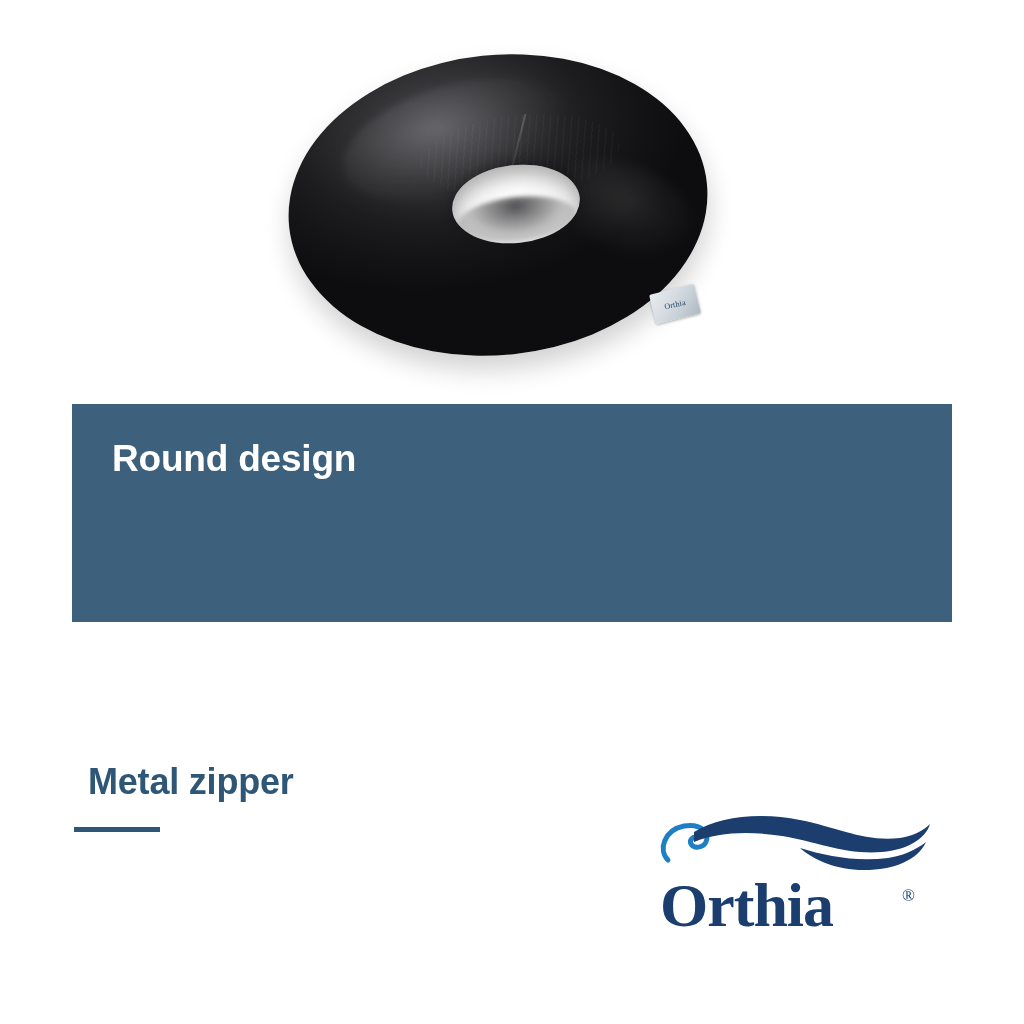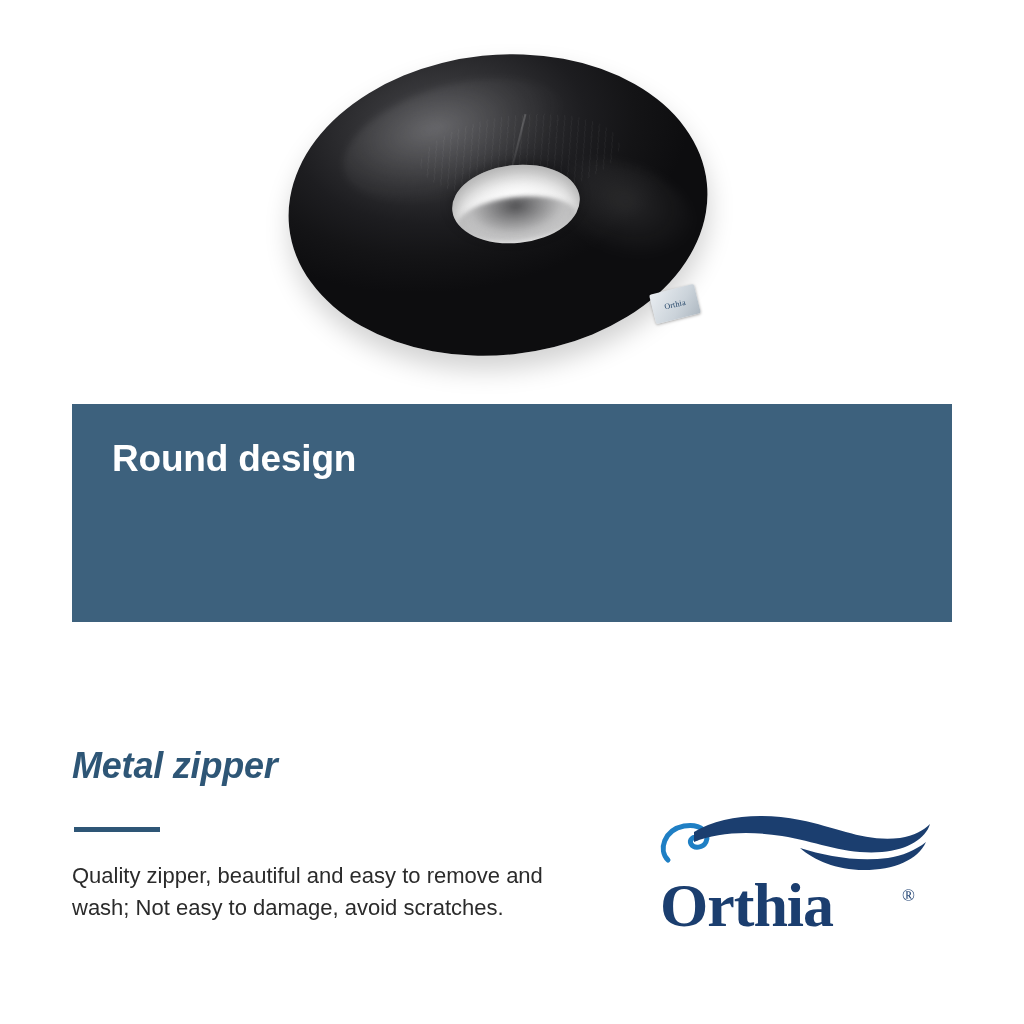--- a/index.html
+++ b/index.html
@@ -183,23 +183,22 @@
     width: 1024px;
     height: 324px;
   }
   .lower-title {
     position: absolute;
     left: 72px;
     top: 45px;
     font-size: 36px;
     font-weight: bold;
     color: #2e5676;
-    margin: 0;
+    margin: 16px;
     letter-spacing: -0.2px;
-    font-style: italic;
   }
   .rule {
     position: absolute;
     left: 74px;
     top: 127px;
     width: 86px;
     height: 5px;
     background: #2e5676;
   }
   .lower-body {
@@ -259,21 +258,20 @@
   </div>
 </div>
 
 <div class="banner">
   <h2 class="banner-title">Round design</h2>
 </div>
 
 <div class="lower">
   <h2 class="lower-title">Metal zipper</h2>
   <div class="rule"></div>
-  <p class="lower-body">Quality zipper, beautiful and easy to remove and wash; Not easy to damage, avoid scratches.</p>
 </div>
 
 <div class="logo">
   <svg width="290" height="80" viewBox="0 0 290 80">
     <path d="M18 52 C8 42, 14 22, 34 18 C52 15, 60 26, 56 34 C53 40, 44 41, 41 36 C39 32, 43 28, 47 30" fill="none" stroke="#1f7fc4" stroke-width="5" stroke-linecap="round"></path>
     <path d="M44 24 C70 8, 110 4, 150 12 C190 20, 214 34, 250 30 C264 28, 274 22, 280 16
              C276 30, 258 42, 232 44 C196 47, 168 34, 132 28 C100 23, 68 24, 44 34 Z" fill="#1b3e6f"></path>
     <path d="M150 40 C176 48, 206 54, 238 50 C252 48, 266 42, 276 34
              C268 52, 244 62, 214 62 C186 62, 164 52, 150 40 Z" fill="#1b3e6f"></path>
   </svg>

